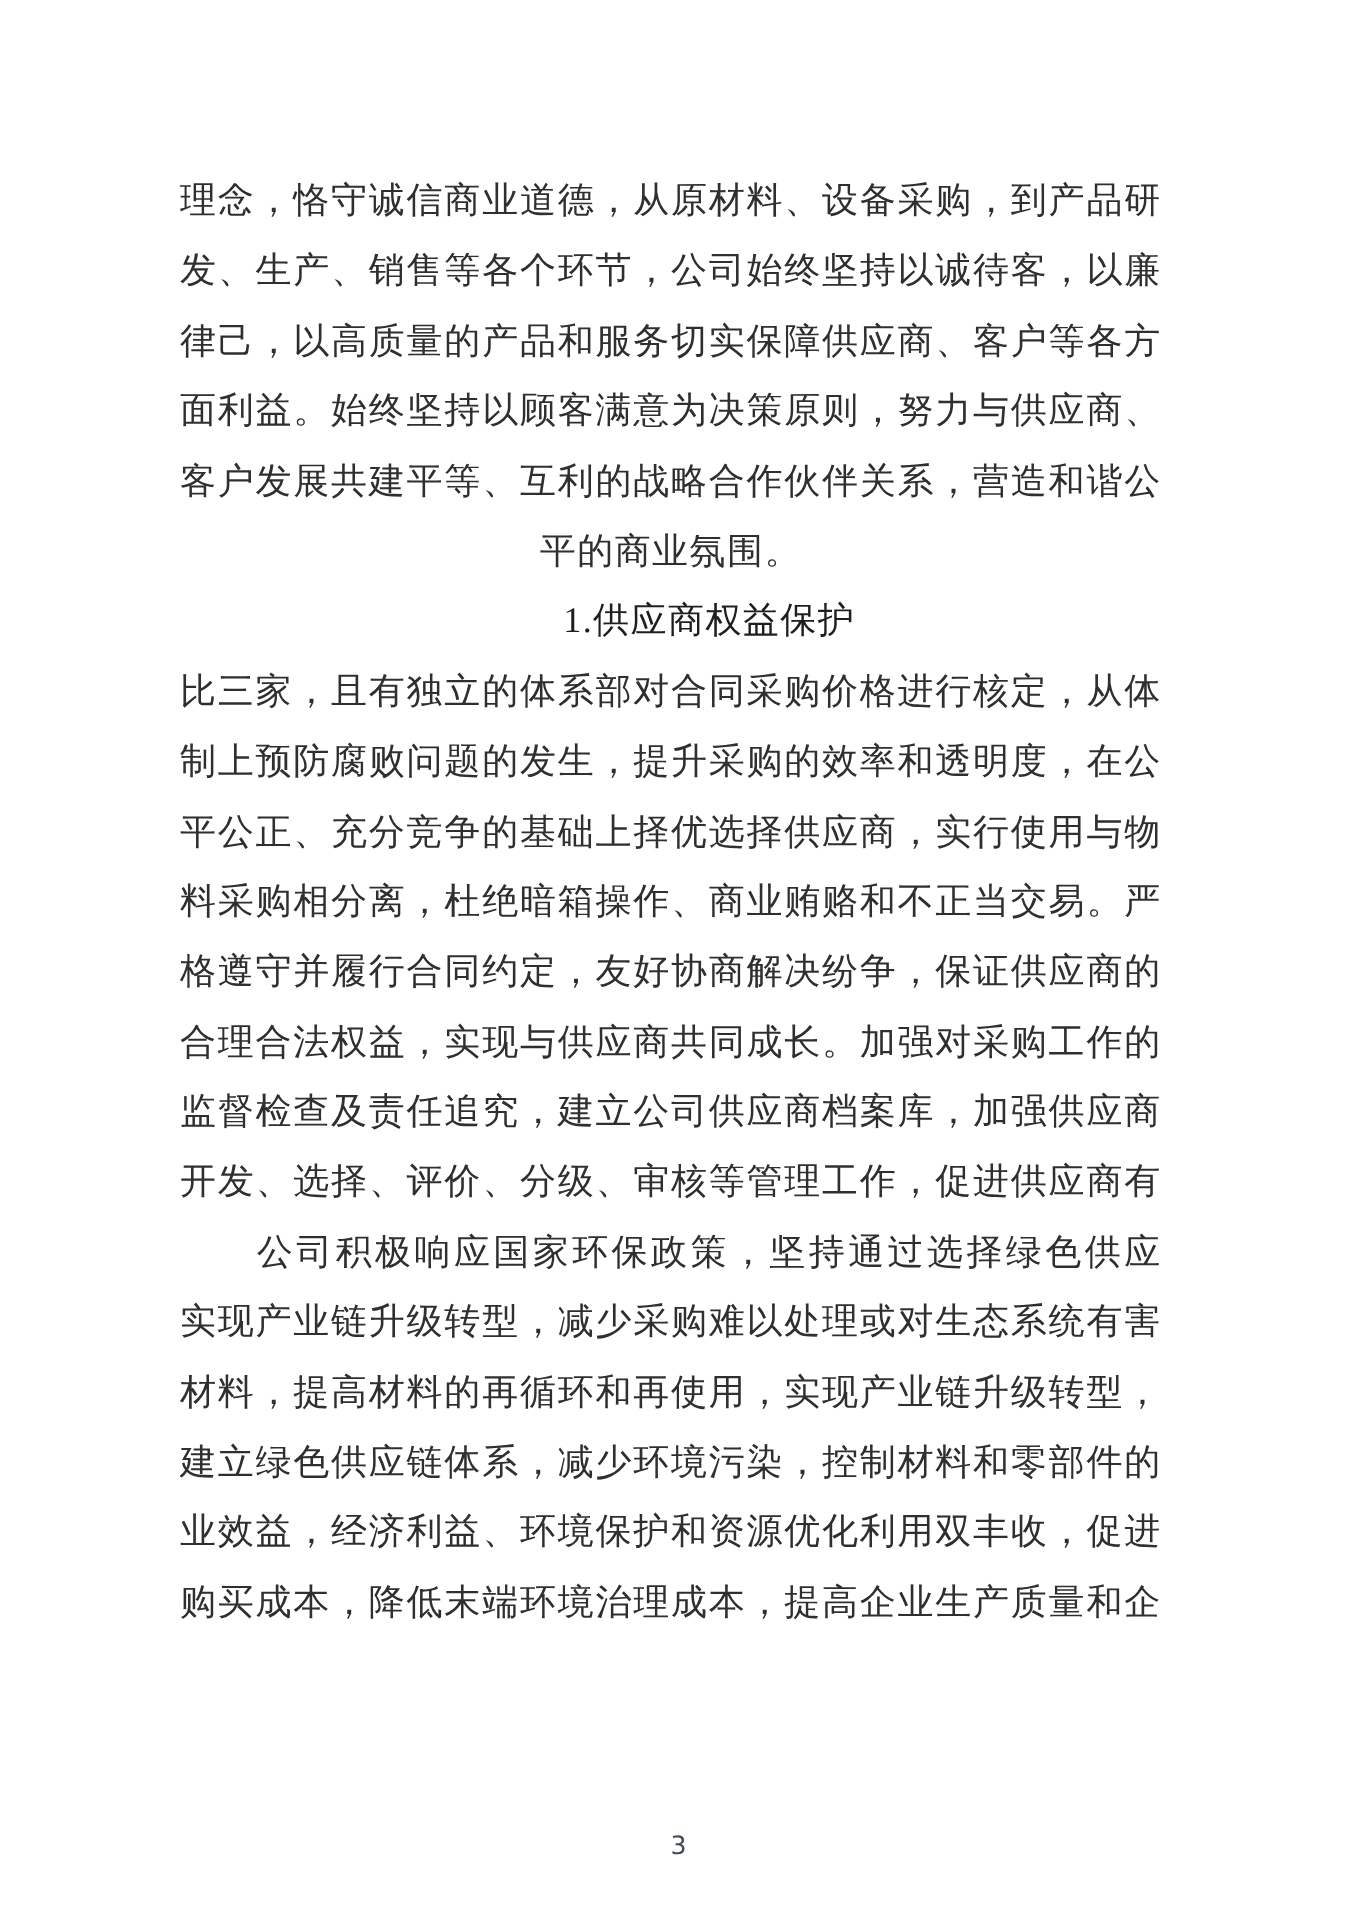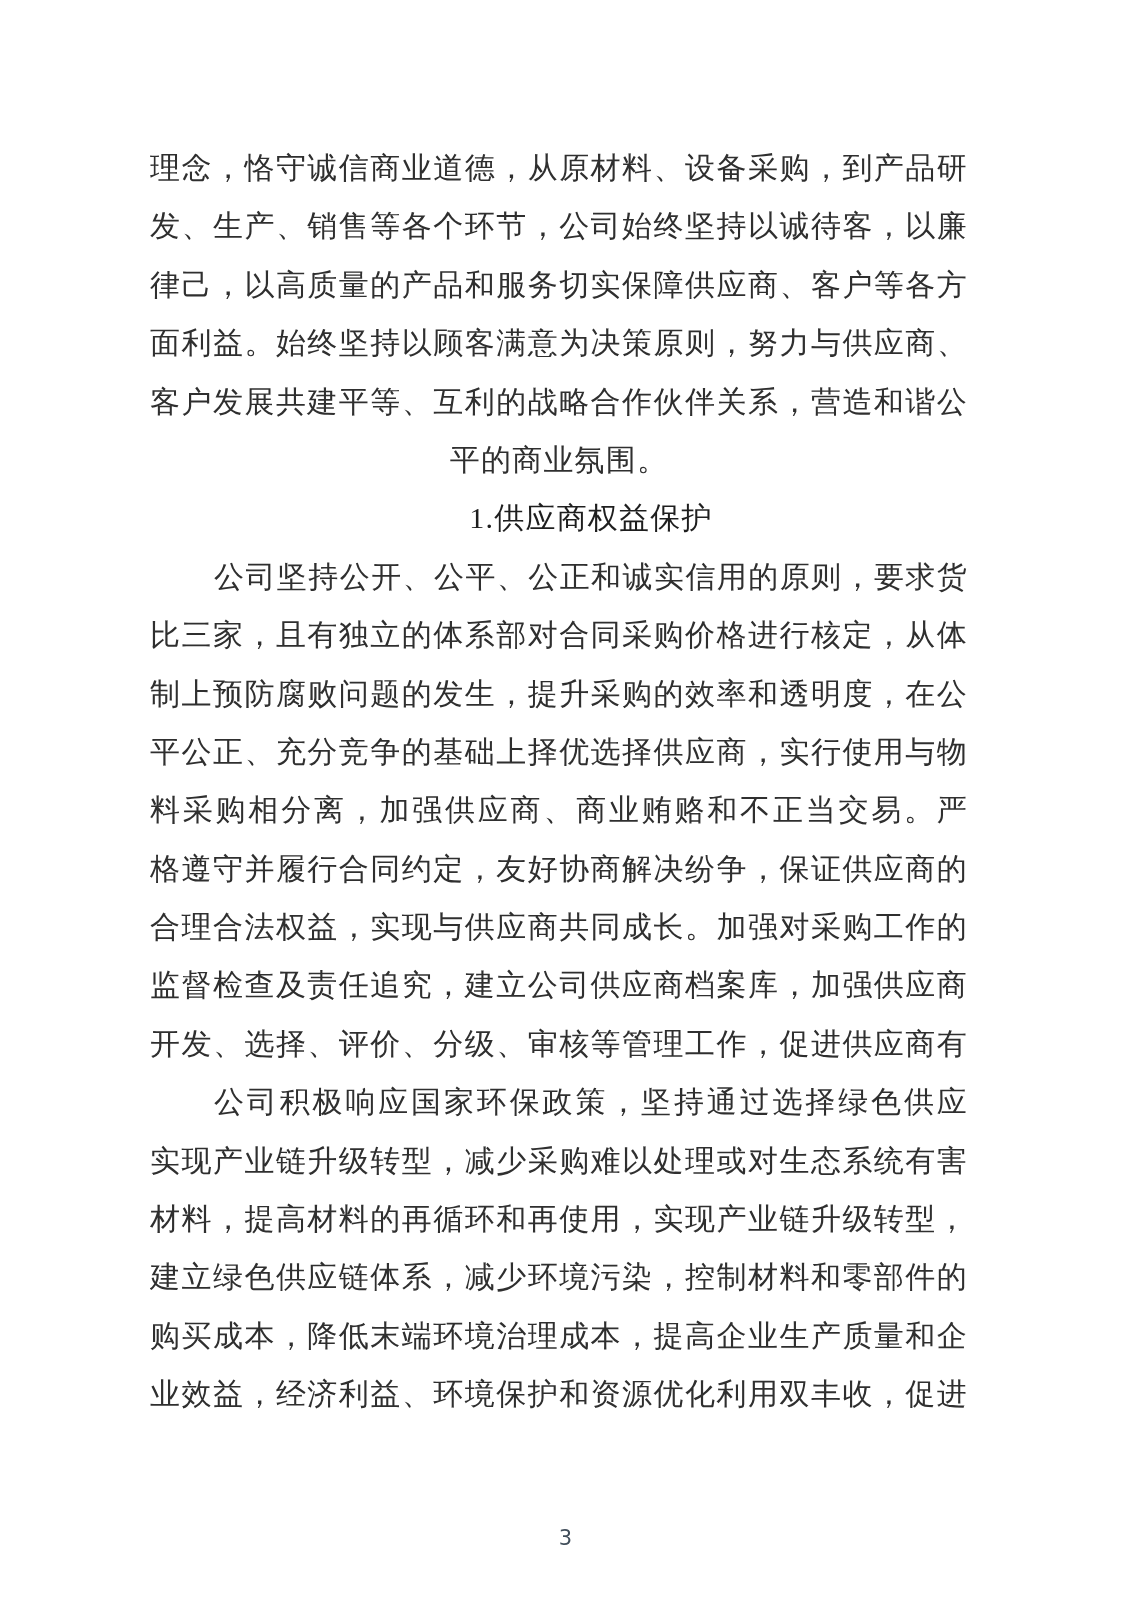--- a/index.html
+++ b/index.html
@@ -65,35 +65,34 @@
         <div class="line fill">发、生产、销售等各个环节，公司始终坚持以诚待客，以廉</div>
         <div class="line fill">律己，以高质量的产品和服务切实保障供应商、客户等各方</div>
         <div class="line fill">面利益。始终坚持以顾客满意为决策原则，努力与供应商、</div>
         <div class="line fill">客户发展共建平等、互利的战略合作伙伴关系，营造和谐公</div>
         <div class="line">平的商业氛围。</div>
       </section>
       <section class="block heading">
         <div class="line indent">1.供应商权益保护</div>
       </section>
       <section class="block paragraph">
-        <div class="line fill indent">公司坚持公开、公平、公正和诚实信用的原则，要求货</div>
         <div class="line fill">比三家，且有独立的体系部对合同采购价格进行核定，从体</div>
         <div class="line fill">制上预防腐败问题的发生，提升采购的效率和透明度，在公</div>
         <div class="line fill">平公正、充分竞争的基础上择优选择供应商，实行使用与物</div>
-        <div class="line fill">料采购相分离，加强供应商、商业贿赂和不正当交易。严</div>
+        <div class="line fill">料采购相分离，杜绝暗箱操作、商业贿赂和不正当交易。严</div>
         <div class="line fill">格遵守并履行合同约定，友好协商解决纷争，保证供应商的</div>
         <div class="line fill">合理合法权益，实现与供应商共同成长。加强对采购工作的</div>
         <div class="line fill">监督检查及责任追究，建立公司供应商档案库，加强供应商</div>
         <div class="line fill">开发、选择、评价、分级、审核等管理工作，促进供应商有</div>
       </section>
       <section class="block paragraph">
         <div class="line fill indent">公司积极响应国家环保政策，坚持通过选择绿色供应商，</div>
         <div class="line fill">实现产业链升级转型，减少采购难以处理或对生态系统有害的</div>
         <div class="line fill">材料，提高材料的再循环和再使用，实现产业链升级转型，</div>
         <div class="line fill">建立绿色供应链体系，减少环境污染，控制材料和零部件的</div>
+        <div class="line fill">业效益，经济利益、环境保护和资源优化利用双丰收，促进</div>
         <div class="line fill">购买成本，降低末端环境治理成本，提高企业生产质量和企</div>
-        <div class="line fill">业效益，经济利益、环境保护和资源优化利用双丰收，促进</div>
       </section>
     </div>
   <div class="footer">
     <span>3</span>
   </div>
 </div>
 
 </body></html>

